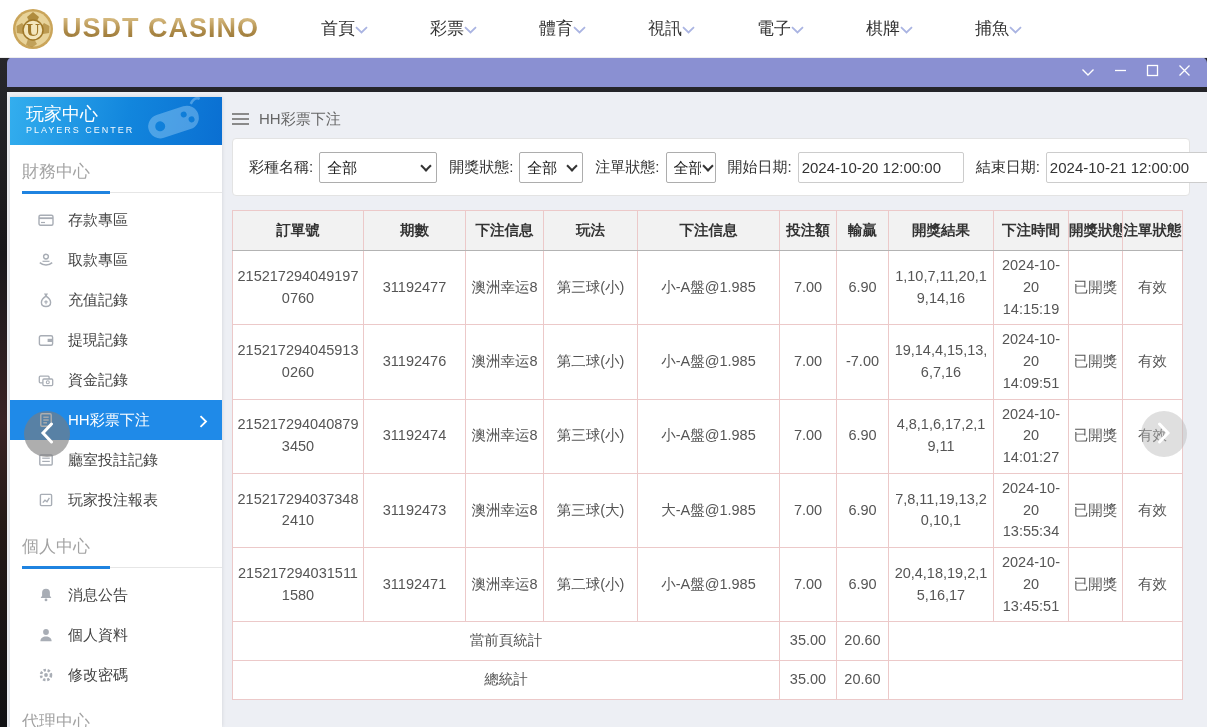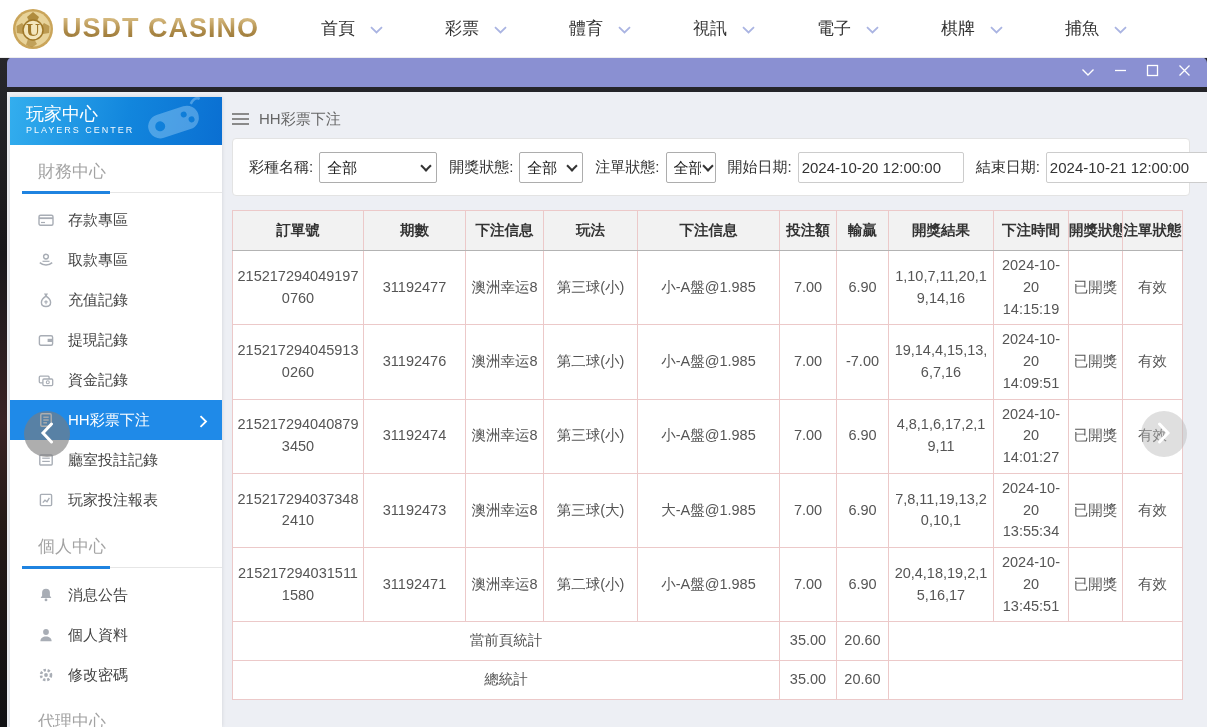--- a/index.html
+++ b/index.html
@@ -9,42 +9,42 @@
 
   
   .site-header{position:absolute;left:0;top:0;width:1207px;height:57px;background:#ffffff;
     border-bottom:1px solid #ededed;display:flex;align-items:center;z-index:5;}
   .brand{display:flex;align-items:center;margin-left:12px;cursor:pointer;}
   .brand svg{display:block;}
   .brand-text{font-size:27px;font-weight:bold;letter-spacing:1px;margin-left:8px;
     background:linear-gradient(180deg,#dcc189 10%,#b08d4a 55%,#8d6c30 100%);
     -webkit-background-clip:text;background-clip:text;color:#b08d4a;-webkit-text-fill-color:transparent;}
   .main-nav{display:flex;align-items:center;margin-left:62px;}
-  .nav-item{display:flex;align-items:center;gap:15px;margin-right:62px;cursor:pointer;}
+  .nav-item{display:flex;align-items:center;gap:0;margin-right:62px;cursor:pointer;}
   .nav-item .lbl{font-size:17px;color:#333;}
   .nav-item svg{display:block;margin-top:2px;}
 
   
   .titlebar{position:absolute;left:7px;top:57px;width:1200px;height:30px;background:#8a90d2;
     border-radius:6px 6px 0 0;display:flex;align-items:center;justify-content:flex-end;z-index:4;}
   .win-controls{display:flex;align-items:center;gap:14px;margin-right:14px;}
   .win-btn{width:18px;height:18px;display:flex;align-items:center;justify-content:center;cursor:pointer;background:none;border:none;padding:0;}
 
   
   .app-window{position:absolute;left:7px;top:92px;width:1200px;height:635px;background:#edeff4;display:flex;z-index:3;}
 
   
   .sidebar{width:212px;min-width:212px;height:630px;margin-left:3px;margin-top:5px;background:#ffffff;overflow:hidden;
     box-shadow:0 0 4px rgba(0,0,0,.12);}
   .sb-header{position:relative;height:48px;background:linear-gradient(100deg,#33aeee 0%,#1286dd 55%,#0a6fd2 100%);
     color:#fff;padding:6px 0 0 16px;box-sizing:border-box;overflow:hidden;}
   .sb-title{font-size:18px;line-height:22px;}
   .sb-sub{font-size:9px;letter-spacing:2px;opacity:.95;}
   .sb-gamepad{position:absolute;right:14px;top:6px;opacity:.35;transform:rotate(-18deg);}
-  .sb-sec-title{font-size:17px;color:#a3a3a3;padding:15px 12px 8px 28px;}
+  .sb-sec-title{font-size:17px;color:#a3a3a3;padding:15px 12px 8px 12px;}
   .sb-sec-line{position:relative;height:3px;margin:0 0 6px 0;}
   .sb-sec-line::after{content:"";position:absolute;left:12px;right:0;bottom:1px;height:1px;background:#e6e6e6;}
   .sb-sec-line::before{content:"";position:absolute;left:12px;top:0;width:88px;height:3px;background:#1f83e0;z-index:1;}
   .sb-item{position:relative;height:40px;display:flex;align-items:center;cursor:pointer;color:#444;}
   .sb-item .sb-ico{width:16px;height:16px;margin-left:28px;color:#a8adb5;display:flex;align-items:center;justify-content:center;}
   .sb-item .sb-label{font-size:15px;margin-left:14px;}
   .sb-item.active{background:#1f8ae8;color:#fff;}
   .sb-item.active .sb-ico{color:#fff;}
   .sb-item .sb-arrow{position:absolute;right:14px;top:14px;color:#fff;}
 

